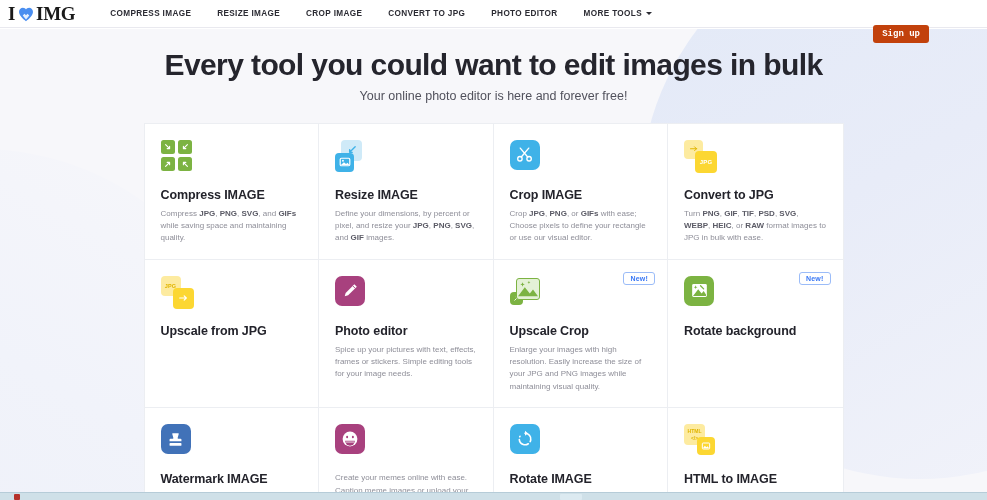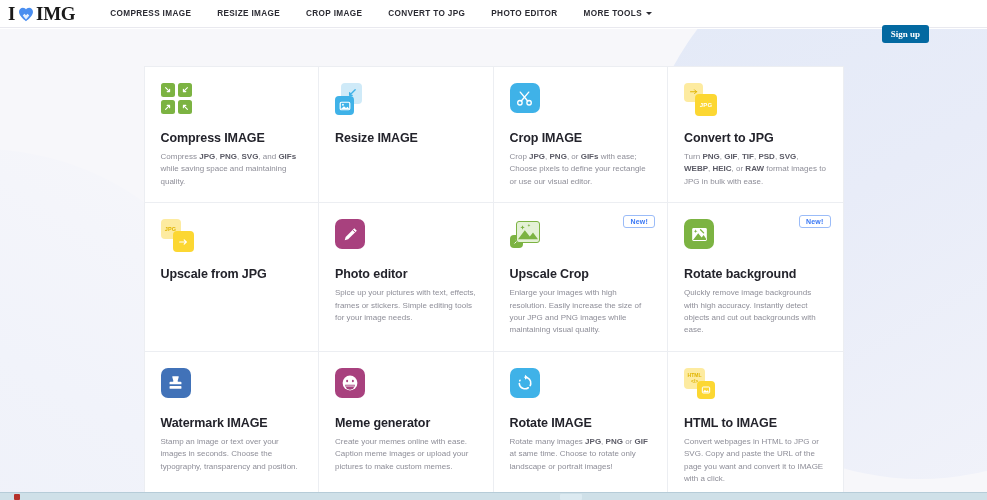--- a/index.html
+++ b/index.html
@@ -79,30 +79,30 @@
     align-items: flex-start;
     gap: 22px;
   }
   .login-link {
     font-size: 9px;
     color: #3f3f46;
     cursor: pointer;
     white-space: nowrap;
   }
   .signup-btn {
-    background: #0369a1;
+    background: #c2410c;
     color: #ffffff;
     font-size: 9px;
     font-weight: bold;
     border: none;
     border-radius: 3px;
     padding: 4px 9px;
     cursor: pointer;
     white-space: nowrap;
-    font-family: Liberation Serif, serif;
+    font-family: Liberation Mono, monospace;
     margin-top: 40px;
   }
   .burger {
     width: 18px;
     height: 13px;
     display: flex;
     flex-direction: column;
     justify-content: space-between;
     cursor: pointer;
     margin-left: 4px;
@@ -310,20 +310,22 @@
   </div>
 
   <div class="bg-wrap">
     <div class="blob-right"></div>
     <div class="blob-left"></div>
   </div>
 
   <div class="content">
 
     <div class="hero">
+      <h1>Every tool you could want to edit images in bulk</h1>
+      <p>Your online photo editor is here and forever free!</p>
     </div>
 
     <div class="grid">
 
       <div class="card">
         <div class="card-icon">
           <div class="grid4">
             <div>
                 <svg viewBox="0 0 10 10">
                   <path d="M2 2 L7 7 M7 7 L7 4 M7 7 L4 7" stroke="#fff" stroke-width="1.4" fill="none" stroke-linecap="round"></path>
@@ -361,20 +363,21 @@
             <div class="sq" style="width:19px;height:19px;background:#3fb2e8;left:0;top:13px;">
               <svg width="12" height="12" viewBox="0 0 14 14">
                 <rect x="1.4" y="2.6" width="11.2" height="8.8" rx="1.4" fill="none" stroke="#fff" stroke-width="1.4"></rect>
                 <circle cx="4.6" cy="5.6" r="1.1" fill="#fff"></circle>
                 <path d="M2.2 10.4 L5.8 7.2 L8.2 9.4 L10 8 L12 10.4 Z" fill="#fff"></path>
               </svg>
             </div>
           </div>
         </div>
         <h3>Resize IMAGE</h3>
+        <p>Define your dimensions, by percent or pixel, and resize your <b>JPG</b>, <b>PNG</b>, <b>SVG</b>, and <b>GIF</b> images.</p>
       </div>
 
       <div class="card">
         <div class="card-icon">
           <div class="sq-round" style="background:#3fb2e8;">
             <svg width="17" height="17" viewBox="0 0 20 20">
               <circle cx="4.6" cy="15" r="2.6" fill="none" stroke="#fff" stroke-width="1.6"></circle>
               <circle cx="15.4" cy="15" r="2.6" fill="none" stroke="#fff" stroke-width="1.6"></circle>
               <path d="M15 2.5 L6.2 13 M5 2.5 L13.8 13" stroke="#fff" stroke-width="1.6" stroke-linecap="round"></path>
             </svg>
@@ -454,21 +457,20 @@
           <div class="sq-round" style="background:#7cb342;">
             <svg width="19" height="19" viewBox="0 0 22 22">
               <rect x="2.5" y="3.5" width="17" height="15" rx="1.6" fill="#fff"></rect>
               <path d="M3.5 17.5 L9.5 9.5 L13.5 14.5 L15.8 11.5 L18.5 15.5 L18.5 17.5 Z" fill="#7cb342"></path>
               <path d="M6.5 5 L7.1 6.6 L8.7 7.2 L7.1 7.8 L6.5 9.4 L5.9 7.8 L4.3 7.2 L5.9 6.6 Z" fill="#7cb342"></path>
               <path d="M12.2 5.5 L15.8 9.1" stroke="#7cb342" stroke-width="1.5" stroke-linecap="round"></path>
             </svg>
           </div>
         </div>
         <h3>Rotate background</h3>
-        <p>Quickly remove image backgrounds with high accuracy. Instantly detect objects and cut out backgrounds with ease.</p>
       </div>
 
       <div class="card">
         <div class="card-icon">
           <div class="sq-round" style="background:#4172b8;">
             <svg width="17" height="17" viewBox="0 0 20 20">
               <path d="M7 2.5 L13 2.5 C13.6 2.5 14 3 13.8 3.6 L12.5 8.2 C12.4 8.7 12.7 9 13.2 9 L16 9 C16.6 9 17 9.4 17 10 L17 12 L3 12 L3 10 C3 9.4 3.4 9 4 9 L6.8 9 C7.3 9 7.6 8.7 7.5 8.2 L6.2 3.6 C6 3 6.4 2.5 7 2.5 Z" fill="#fff"></path>
               <rect x="3" y="14" width="14" height="3.4" rx="1" fill="#fff"></rect>
             </svg>
           </div>
@@ -482,21 +484,20 @@
           <div class="sq-round" style="background:#a8417e;">
             <svg width="18" height="18" viewBox="0 0 20 20">
               <circle cx="10" cy="10" r="8.2" fill="#fff"></circle>
               <ellipse cx="6.8" cy="7.8" rx="1.1" ry="1.5" fill="#a8417e"></ellipse>
               <ellipse cx="13.2" cy="7.8" rx="1.1" ry="1.5" fill="#a8417e"></ellipse>
               <path d="M4.6 12 L15.4 12 A5.4 5.4 0 0 1 4.6 12 Z" fill="#a8417e"></path>
               <path d="M5.4 13.4 L14.6 13.4" stroke="#fff" stroke-width="0.9"></path>
             </svg>
           </div>
         </div>
-        <h3>Meme generator</h3>
         <p>Create your memes online with ease. Caption meme images or upload your pictures to make custom memes.</p>
       </div>
 
       <div class="card">
         <div class="card-icon">
           <div class="sq-round" style="background:#3fb2e8;">
             <svg width="18" height="18" viewBox="0 0 20 20">
               <path d="M10 3.6 A6.4 6.4 0 1 1 4.4 7" fill="none" stroke="#fff" stroke-width="1.8" stroke-linecap="round" stroke-dasharray="13 3.2"></path>
               <path d="M10 0.8 L13.2 3.6 L10 6.4 Z" fill="#fff"></path>
             </svg>

